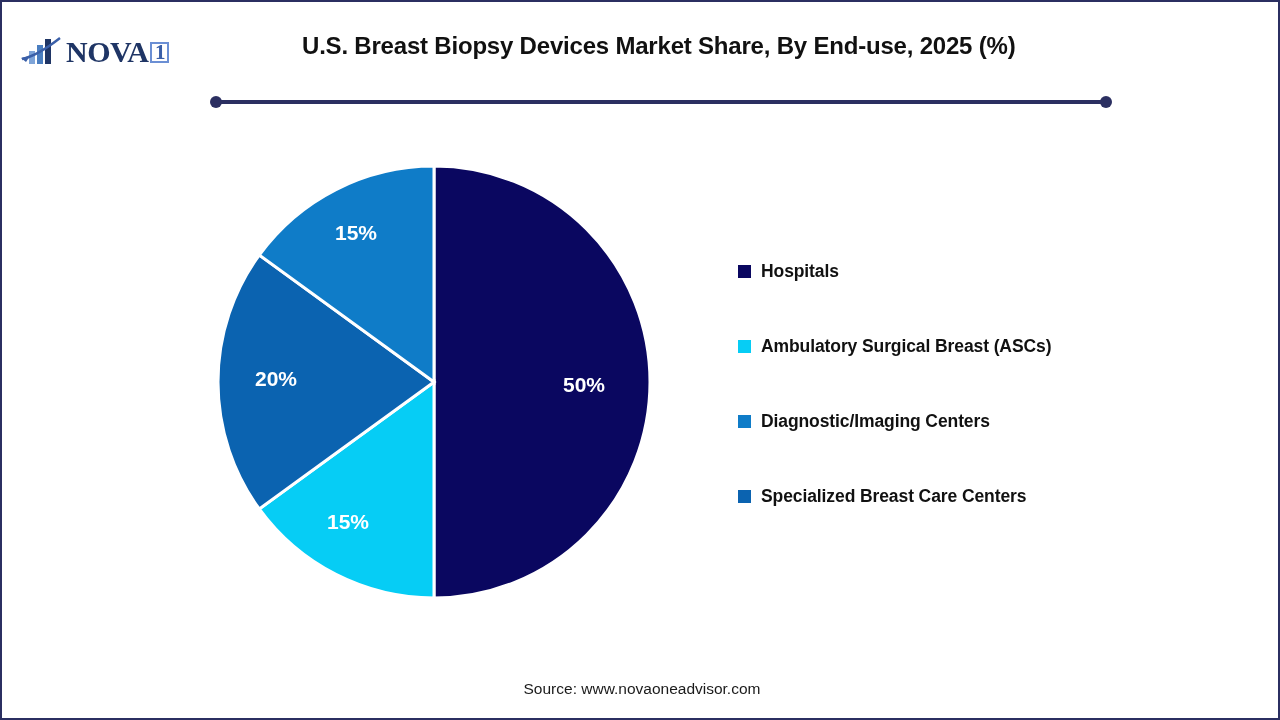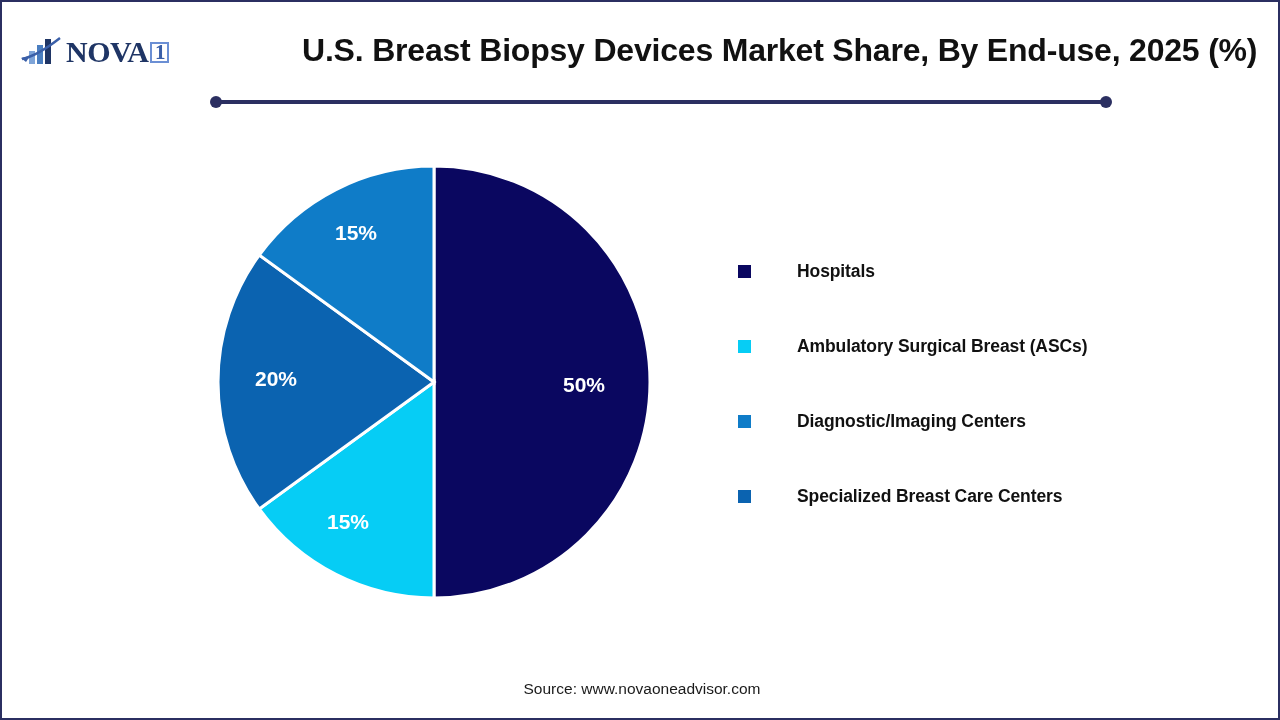--- a/index.html
+++ b/index.html
@@ -60,21 +60,21 @@
     line-height: 1;
     box-sizing: border-box;
   }
 
   
   .chart-title {
     position: absolute;
     left: 300px;
     top: 30px;
     width: 900px;
-    font-size: 32px;
+    font-size: 24px;
     font-weight: bold;
     color: #111111;
     letter-spacing: -0.2px;
     white-space: nowrap;
   }
 
   
   .divider {
     position: absolute;
     left: 208px;
@@ -122,21 +122,20 @@
     position: absolute;
     left: 736px;
     top: 258px;
     width: 420px;
   }
   .legend-item {
     display: flex;
     align-items: center;
     height: 22px;
     margin-bottom: 53px;
-    gap: 36px;
   }
   .legend-item:last-child { margin-bottom: 0; }
   .legend-swatch {
     width: 13px;
     height: 13px;
     flex: 0 0 13px;
     margin-right: 10px;
   }
   .legend-label {
     font-size: 17.5px;

